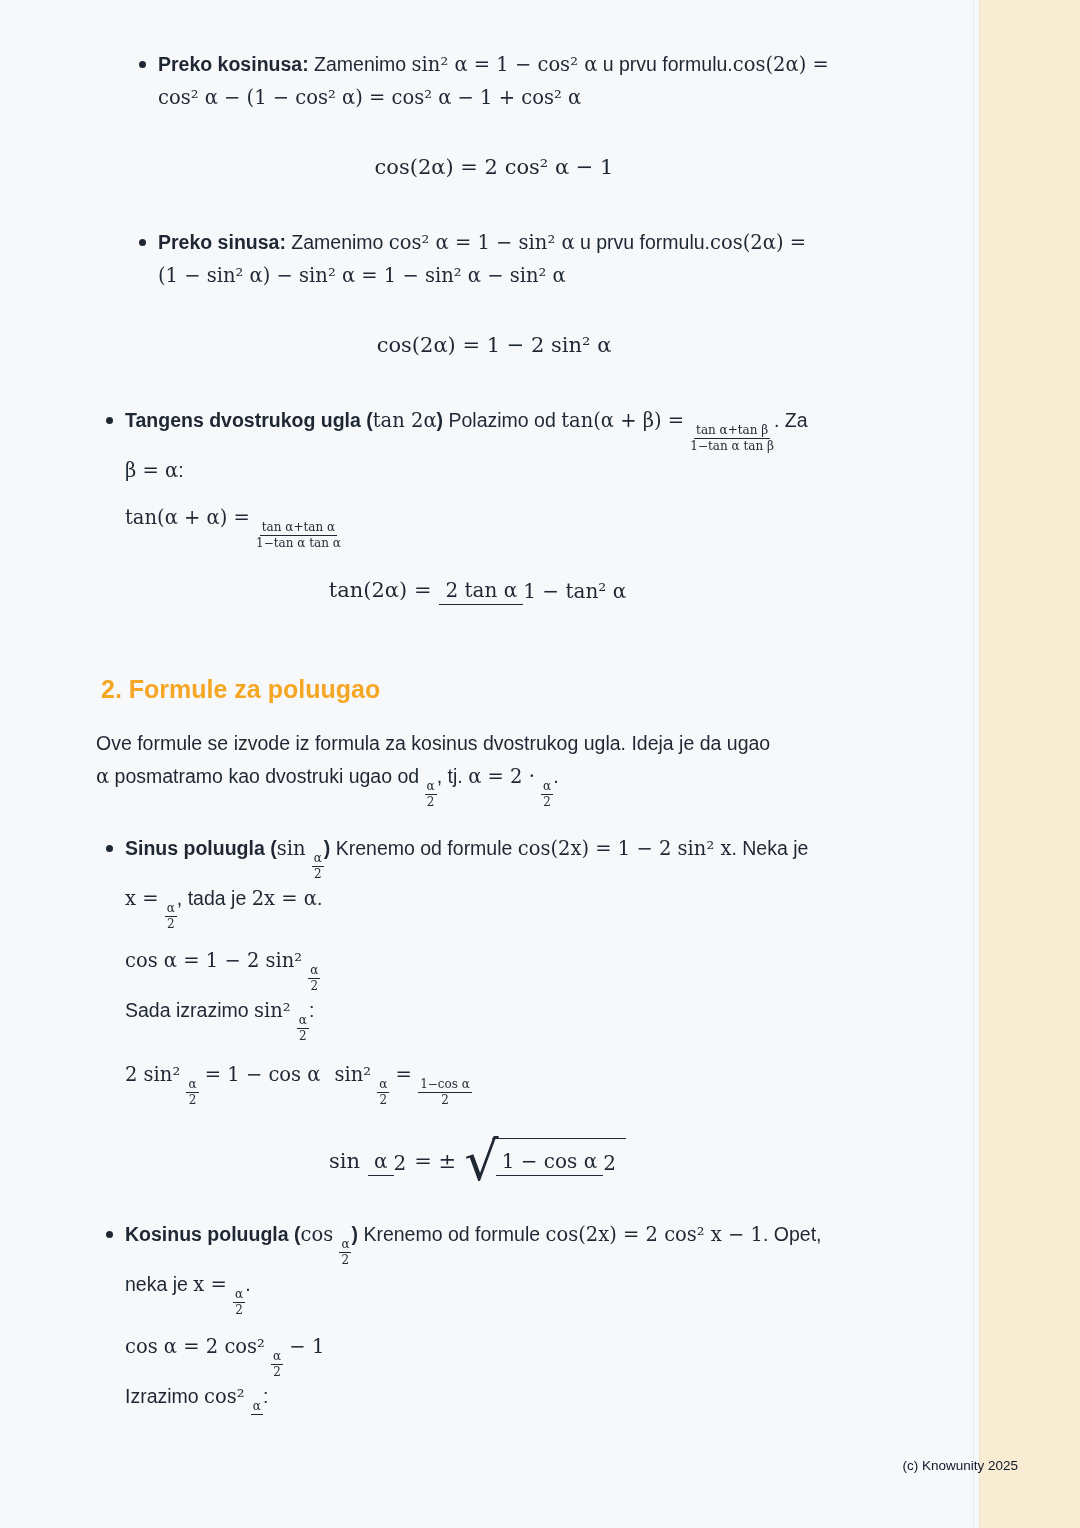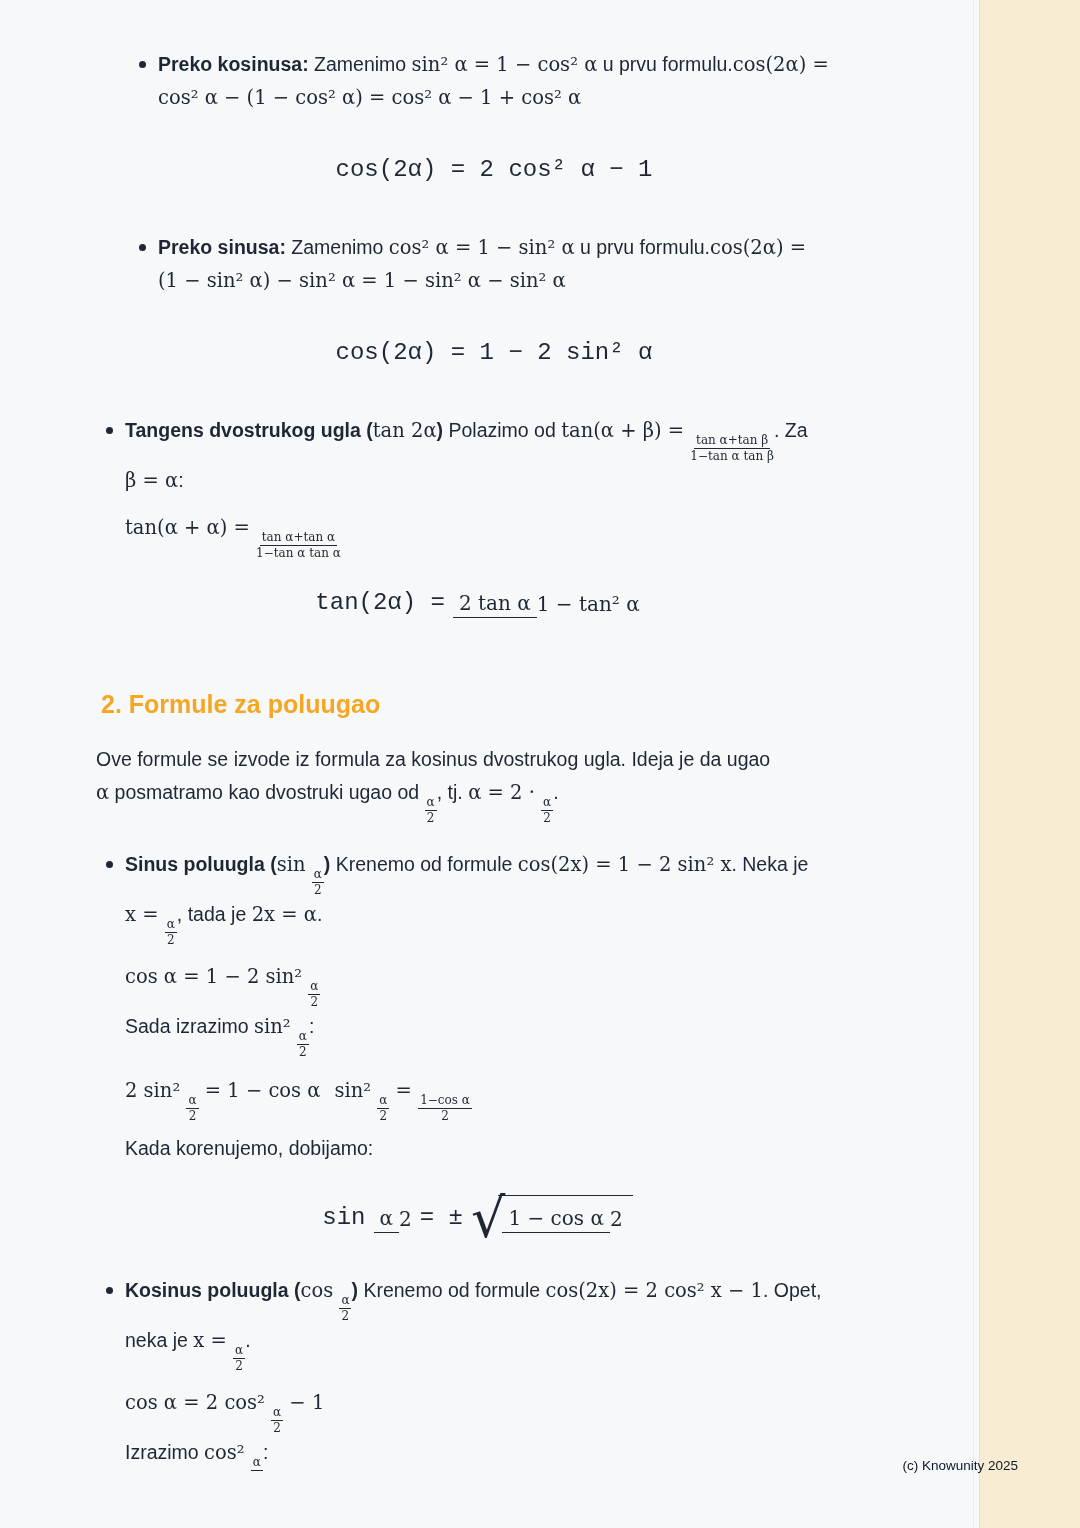--- a/index.html
+++ b/index.html
@@ -19,21 +19,21 @@
   .marker::before{content:"";position:absolute;left:3px;top:13px;width:7px;height:7px;border-radius:50%;background:#1e2733;}
   .li.inner{margin-left:40px;}
   .li.outer{margin-left:7px;}
   .li-body{flex:1;min-width:0;}
   .para{margin:0;}
   .sub{margin:0;}
   .sub.gap-top{margin-top:12px;}
   .sub.gap-top2{margin-top:14px;}
   .sub.gap-top3{margin-top:8px;}
   .disp{margin:36px 0 40px;text-align:center;padding-right:110px;}
-  .disp .math{font-size:24px;font-family:Liberation Mono, monospace;}
+  .disp .math{font-size:21px;}
   .disp.flex{display:flex;align-items:center;justify-content:center;}
   .disp.flex > *{margin:0 4px;}
   .disp-tan{margin:22px 0 24px;}
   .disp-sqrt{margin:28px 0 30px;}
   .dfrac{display:inline-flex;flex-direction:row;align-items:center;font-family:"DejaVu Serif","Liberation Serif",serif;font-size:20px;line-height:1.3;vertical-align:middle;}
   .dfrac .n{border-bottom:1.2px solid currentColor;padding:0 6px 1px;}
   .dfrac .d{padding-top:1px;}
   .sfrac{display:inline-flex;flex-direction:column;align-items:center;font-family:"DejaVu Serif","Liberation Serif",serif;font-size:12px;line-height:1.25;vertical-align:-7px;}
   .sfrac .n{border-bottom:1px solid currentColor;padding:0 2px;}
   .sqrt{display:inline-flex;align-items:flex-start;}
@@ -161,23 +161,20 @@
               <span class="n">α</span>
               <span class="d">2</span>
             </span><span class="math"> = 1 − cos α</span><span class="eqgap"></span><span class="math">sin² </span><span class="sfrac">
               <span class="n">α</span>
               <span class="d">2</span>
             </span><span class="math"> = </span><span class="sfrac">
               <span class="n">1−cos α</span>
               <span class="d">2</span>
             </span>
         </p>
-        <p class="sub gap-top3">
-          <span>Kada korenujemo, dobijamo:</span>
-        </p>
         <p class="disp disp-sqrt flex">
           <span class="math">sin </span>
             <span class="dfrac">
               <span class="n">α</span>
               <span class="d">2</span>
             </span>
             <span class="math"> = ±</span>
             <span class="sqrt">
               <span class="rad">√</span>
               <span class="under"><span class="dfrac">

